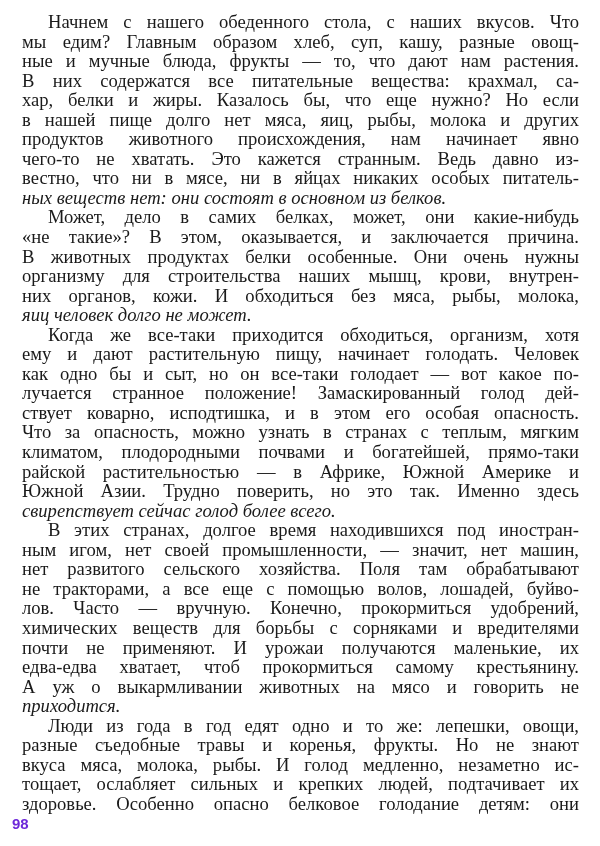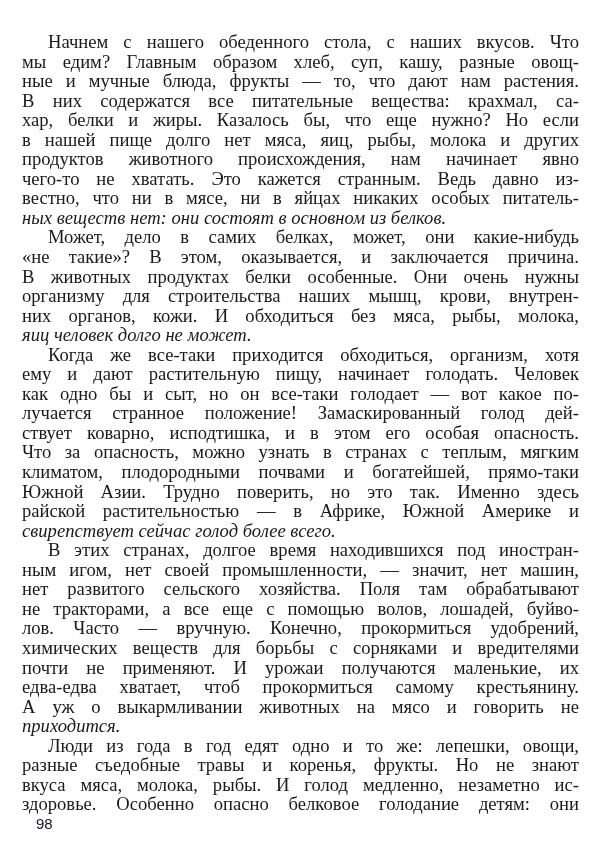--- a/index.html
+++ b/index.html
@@ -1,32 +1,32 @@
 <!DOCTYPE html>
 <html><head>
 <meta charset="utf-8">
 <style>
   html, body { margin: 0; padding: 0; background: #ffffff; }
   body { width: 600px; height: 846px; position: relative; overflow: hidden; }
   .page {
     position: absolute; left: 22px; top: 12px; width: 557px;
     font-family: "Liberation Serif", "DejaVu Serif", serif;
-    font-size: 18.6px; color: #1a1a1a; margin-top: 20px;
+    font-size: 18.6px; color: #1a1a1a;
   }
   .line {
     height: 19.55px; line-height: 19.55px;
     text-align: justify; text-align-last: justify;
     white-space: nowrap; overflow: visible;
   }
   .line.indent { padding-left: 26px; }
   .line.last { text-align-last: left; font-style: italic; }
   .pagenum {
-    position: absolute; left: 36px; top: 815px;
+    position: absolute; left: 12px; top: 815px;
     font-family: "Liberation Sans", "DejaVu Sans", sans-serif;
-    font-weight: normal; font-size: 15px; color: #0f172a;
+    font-weight: bold; font-size: 15px; color: #6d28d9;
   }
 </style>
 </head>
 <body>
 
 <div class="page" id="page-text">
     <div class="line indent">Начнем с нашего обеденного стола, с наших вкусов. Что</div>
     <div class="line">мы едим? Главным образом хлеб, суп, кашу, разные овощ-</div>
     <div class="line">ные и мучные блюда, фрукты — то, что дают нам растения.</div>
     <div class="line">В них содержатся все питательные вещества: крахмал, са-</div>
@@ -42,31 +42,32 @@
     <div class="line">организму для строительства наших мышц, крови, внутрен-</div>
     <div class="line">них органов, кожи. И обходиться без мяса, рыбы, молока,</div>
     <div class="line last">яиц человек долго не может.</div>
     <div class="line indent">Когда же все-таки приходится обходиться, организм, хотя</div>
     <div class="line">ему и дают растительную пищу, начинает голодать. Человек</div>
     <div class="line">как одно бы и сыт, но он все-таки голодает — вот какое по-</div>
     <div class="line">лучается странное положение! Замаскированный голод дей-</div>
     <div class="line">ствует коварно, исподтишка, и в этом его особая опасность.</div>
     <div class="line">Что за опасность, можно узнать в странах с теплым, мягким</div>
     <div class="line">климатом, плодородными почвами и богатейшей, прямо-таки</div>
+    <div class="line">райской растительностью — в Африке, Южной Америке и</div>
     <div class="line">Южной Азии. Трудно поверить, но это так. Именно здесь</div>
-    <div class="line">райской растительностью — в Африке, Южной Америке и</div>
     <div class="line last">свирепствует сейчас голод более всего.</div>
     <div class="line indent">В этих странах, долгое время находившихся под иностран-</div>
     <div class="line">ным игом, нет своей промышленности, — значит, нет машин,</div>
     <div class="line">нет развитого сельского хозяйства. Поля там обрабатывают</div>
     <div class="line">не тракторами, а все еще с помощью волов, лошадей, буйво-</div>
     <div class="line">лов. Часто — вручную. Конечно, прокормиться удобрений,</div>
     <div class="line">химических веществ для борьбы с сорняками и вредителями</div>
     <div class="line">почти не применяют. И урожаи получаются маленькие, их</div>
     <div class="line">едва-едва хватает, чтоб прокормиться самому крестьянину.</div>
     <div class="line">А уж о выкармливании животных на мясо и говорить не</div>
     <div class="line last">приходится.</div>
     <div class="line indent">Люди из года в год едят одно и то же: лепешки, овощи,</div>
     <div class="line">разные съедобные травы и коренья, фрукты. Но не знают</div>
     <div class="line">вкуса мяса, молока, рыбы. И голод медленно, незаметно ис-</div>
+    <div class="line">тощает, ослабляет сильных и крепких людей, подтачивает их</div>
     <div class="line">здоровье. Особенно опасно белковое голодание детям: они</div>
   </div>
 <div class="pagenum">98</div>
 
 </body></html>

